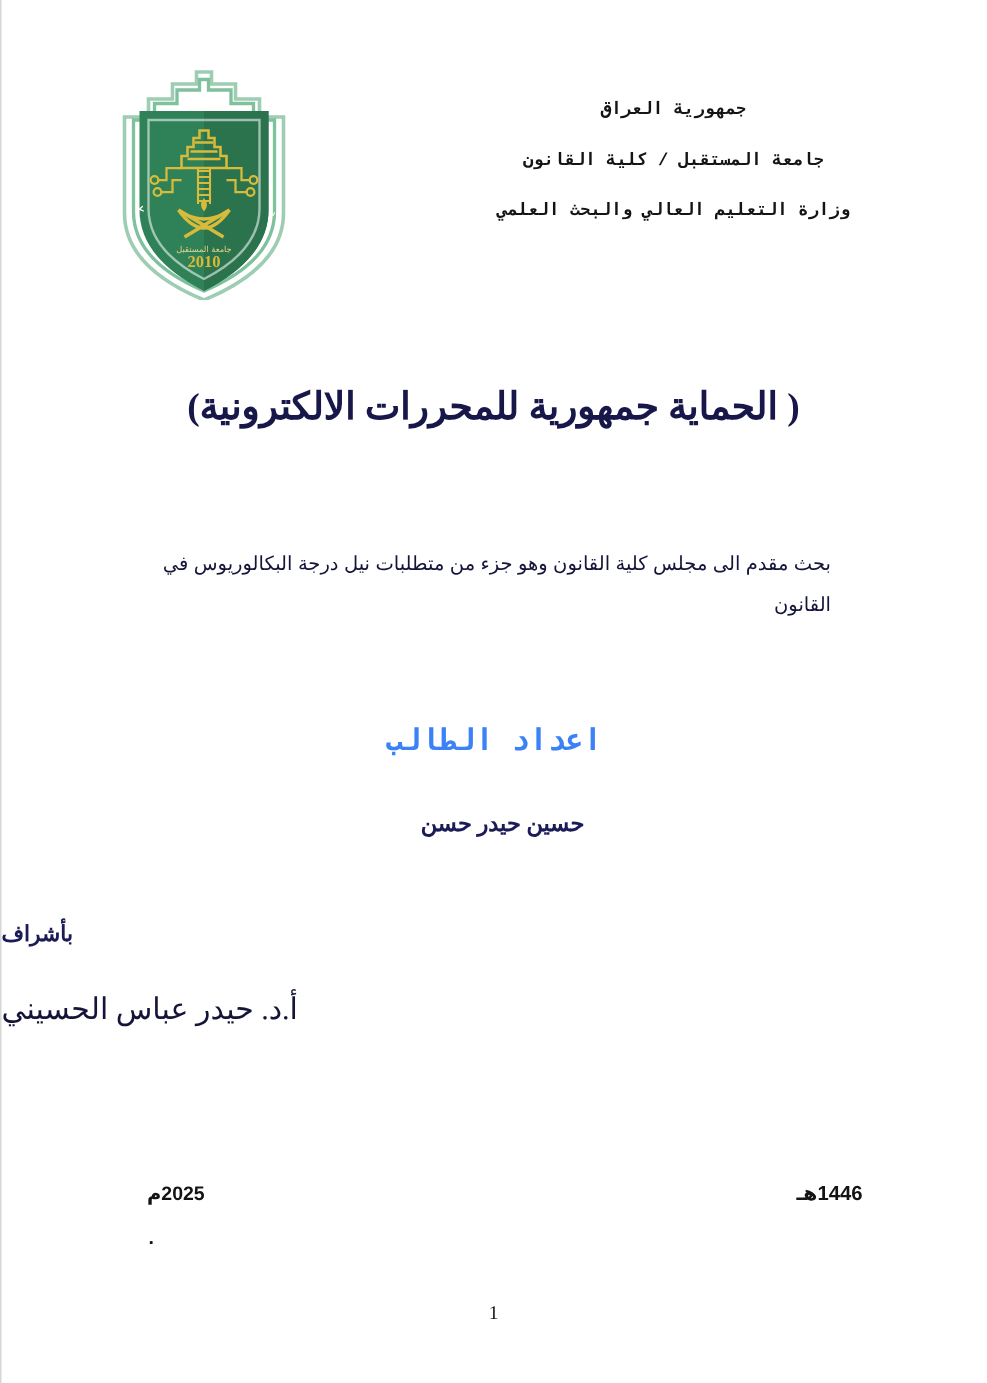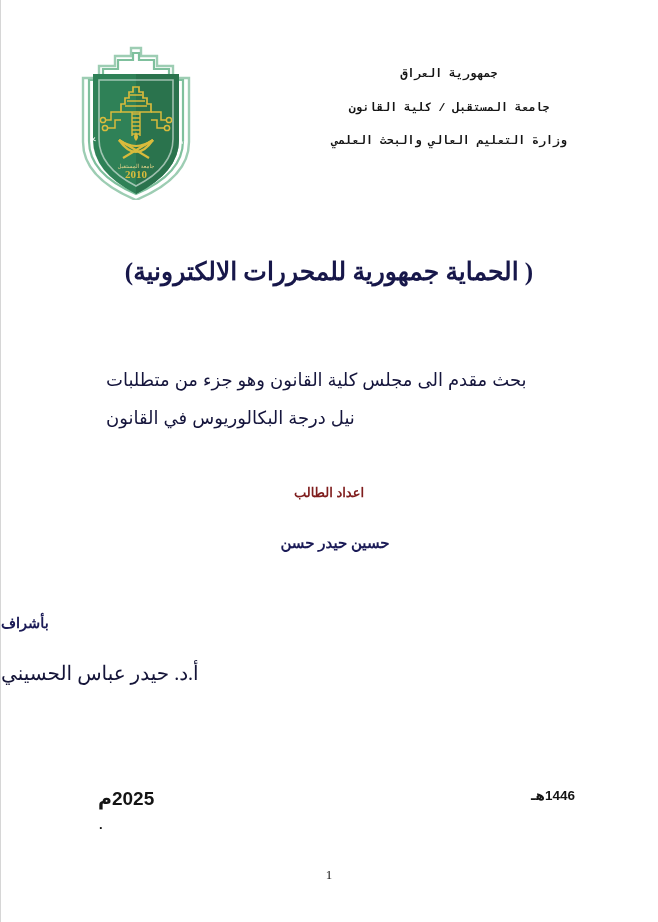--- a/index.html
+++ b/index.html
@@ -68,43 +68,43 @@
     color: #17174a;
     letter-spacing: 0;
   }
 
   
   .purpose {
     position: absolute;
     top: 362px;
     left: 105px;
     width: 448px;
-    text-align: left;
+    text-align: right;
     direction: rtl;
     font-family: "Liberation Sans", "DejaVu Sans", sans-serif;
     font-weight: normal;
-    font-size: 18px;
+    font-size: 13px;
     line-height: 2.1;
     color: #15153c;
   }
 
   
   .author-block {
     position: absolute;
     top: 486px;
     left: 0;
     right: 0;
     text-align: center;
     direction: rtl;
   }
   .author-label {
-    font-family: Liberation Sans, sans-serif;
-    font-weight: bold;
-    font-size: 13px;
-    color: #7f1d1d;
+    font-family: Liberation Mono, monospace;
+    font-weight: bold;
+    font-size: 20px;
+    color: #3b82f6;
     line-height: 1;
   }
   .author-name {
     margin-top: 37px;
     font-family: "Liberation Serif", "DejaVu Serif", serif;
     font-weight: bold;
     font-size: 15px;
     color: #1b1b57;
     line-height: 1;
     padding-left: 12px;
@@ -146,21 +146,21 @@
     color: #141414;
     direction: rtl;
     line-height: 1;
   }
   .date-gregorian {
     position: absolute;
     top: 789px;
     left: 97px;
     font-family: "Liberation Sans", "DejaVu Sans", sans-serif;
     font-weight: bold;
-    font-size: 19px;
+    font-size: 13px;
     color: #141414;
     direction: rtl;
     line-height: 1;
   }
   .trailing-dot {
     position: absolute;
     top: 818px;
     left: 98px;
     font-family: "Liberation Sans", "DejaVu Sans", sans-serif;
     font-weight: bold;

